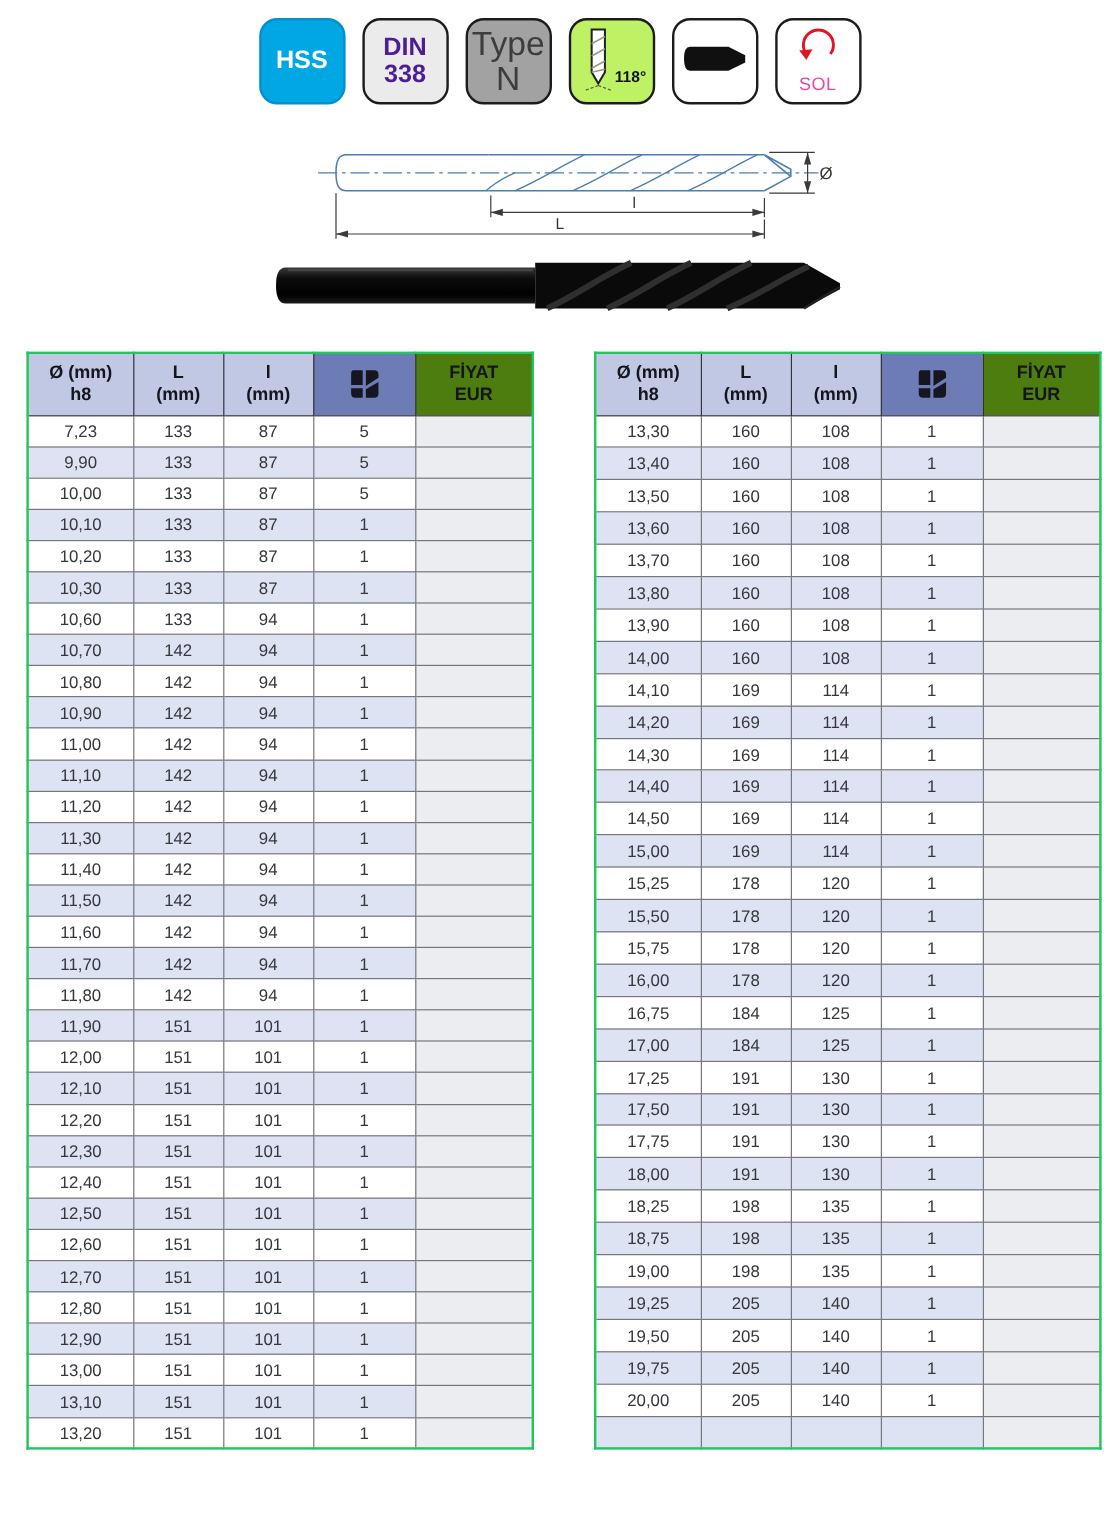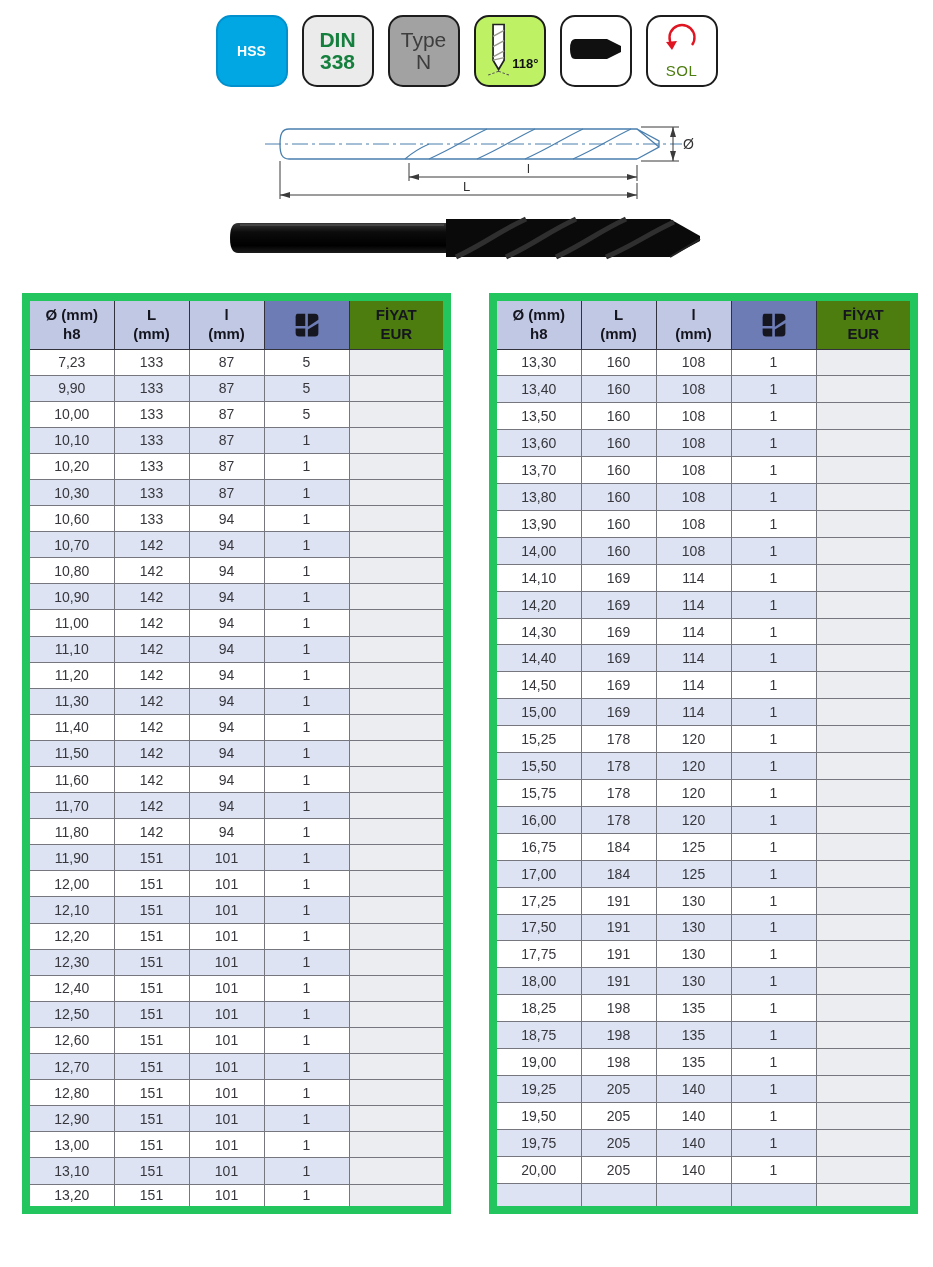--- a/index.html
+++ b/index.html
@@ -12,36 +12,36 @@
   .page { width:933px; height:1267px; overflow:hidden; }
 
   
   .badges { display:flex; justify-content:center; gap:14px; margin-top:15px; }
   .badge {
     width:72px; height:72px; border-radius:15px;
     border:2.5px solid #1c1c1c; background:#fff;
     display:flex; flex-direction:column; align-items:center; justify-content:center;
     text-align:center; line-height:1.05; position:relative;
   }
-  .badge-hss { background:#00a7e3; border-color:#0090cd; color:#fff; font-weight:bold; font-size:14px; }
-  .badge-din { background:#ebebeb; color:#15803d; font-weight:bold; font-size:21px; }
-  .badge-type { background:#a2a2a2; color:#3d3d3d; font-size:21px; font-weight:400; }
+  .badge-hss { background:#00a7e3; border-color:#0090cd; color:#fff; font-weight:bold; font-size:21px; }
+  .badge-din { background:#ebebeb; color:#4c1d95; font-weight:bold; font-size:21px; }
+  .badge-type { background:#a2a2a2; color:#3d3d3d; font-size:28px; font-weight:400; }
   .badge-angle { background:#bef264;padding-left:32px; }
   .badge-angle .angle-label {
     position:absolute; right:5px; bottom:14px; font-size:13px; font-weight:bold; color:#111;
   }
-  .badge-sol .sol-label { position:absolute; bottom:6px; left:0; right:0; font-size:15px; color:#4d7c0f; letter-spacing:0.5px; }
+  .badge-sol .sol-label { position:absolute; bottom:6px; left:0; right:0; font-size:15px; color:#ec4899; letter-spacing:0.5px; }
 
   
   .drawing { display:flex; justify-content:center; margin-top:10px; }
   .photo   { display:flex; justify-content:center; margin-top:6px; }
 
   
   .tables { display:flex; justify-content:space-between; padding:0 15px 0 22px; margin-top:28px; }
-  table { border-collapse:collapse; table-layout:fixed; width:421px; border:8px solid #22c55e; }
+  table { border-collapse:collapse; table-layout:fixed; width:421px; border:2px solid #22c55e; }
   col.c-dia { width:88px; } col.c-len { width:75px; } col.c-flu { width:75px; }
   col.c-pack { width:85px; } col.c-price { width:98px; }
   th {
     height:52px; border:1.6px solid #32323c; color:#15151f;
     font-size:15px; font-weight:700; line-height:1.25; padding:2px 0; text-align:center;
   }
   .h-light { background:#c1c8e3; }
   .h-dark  { background:#6e7cb5; }
   .h-mid   { background:#4d7c0f; }
   td {

